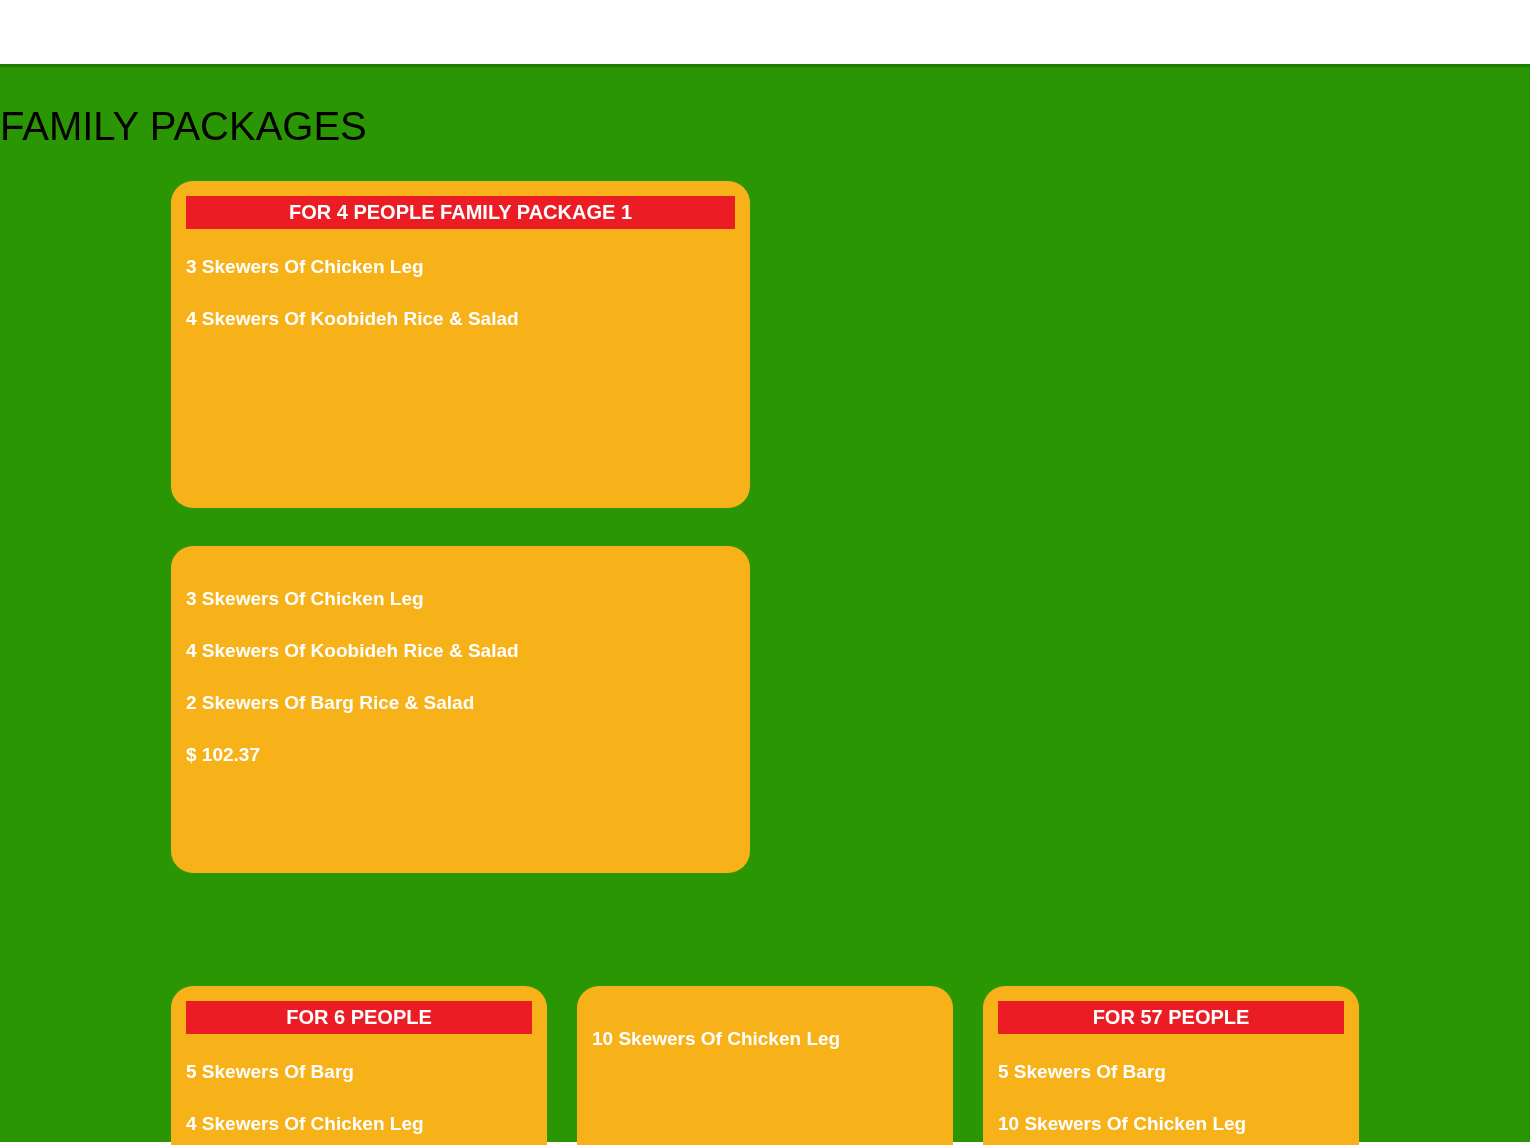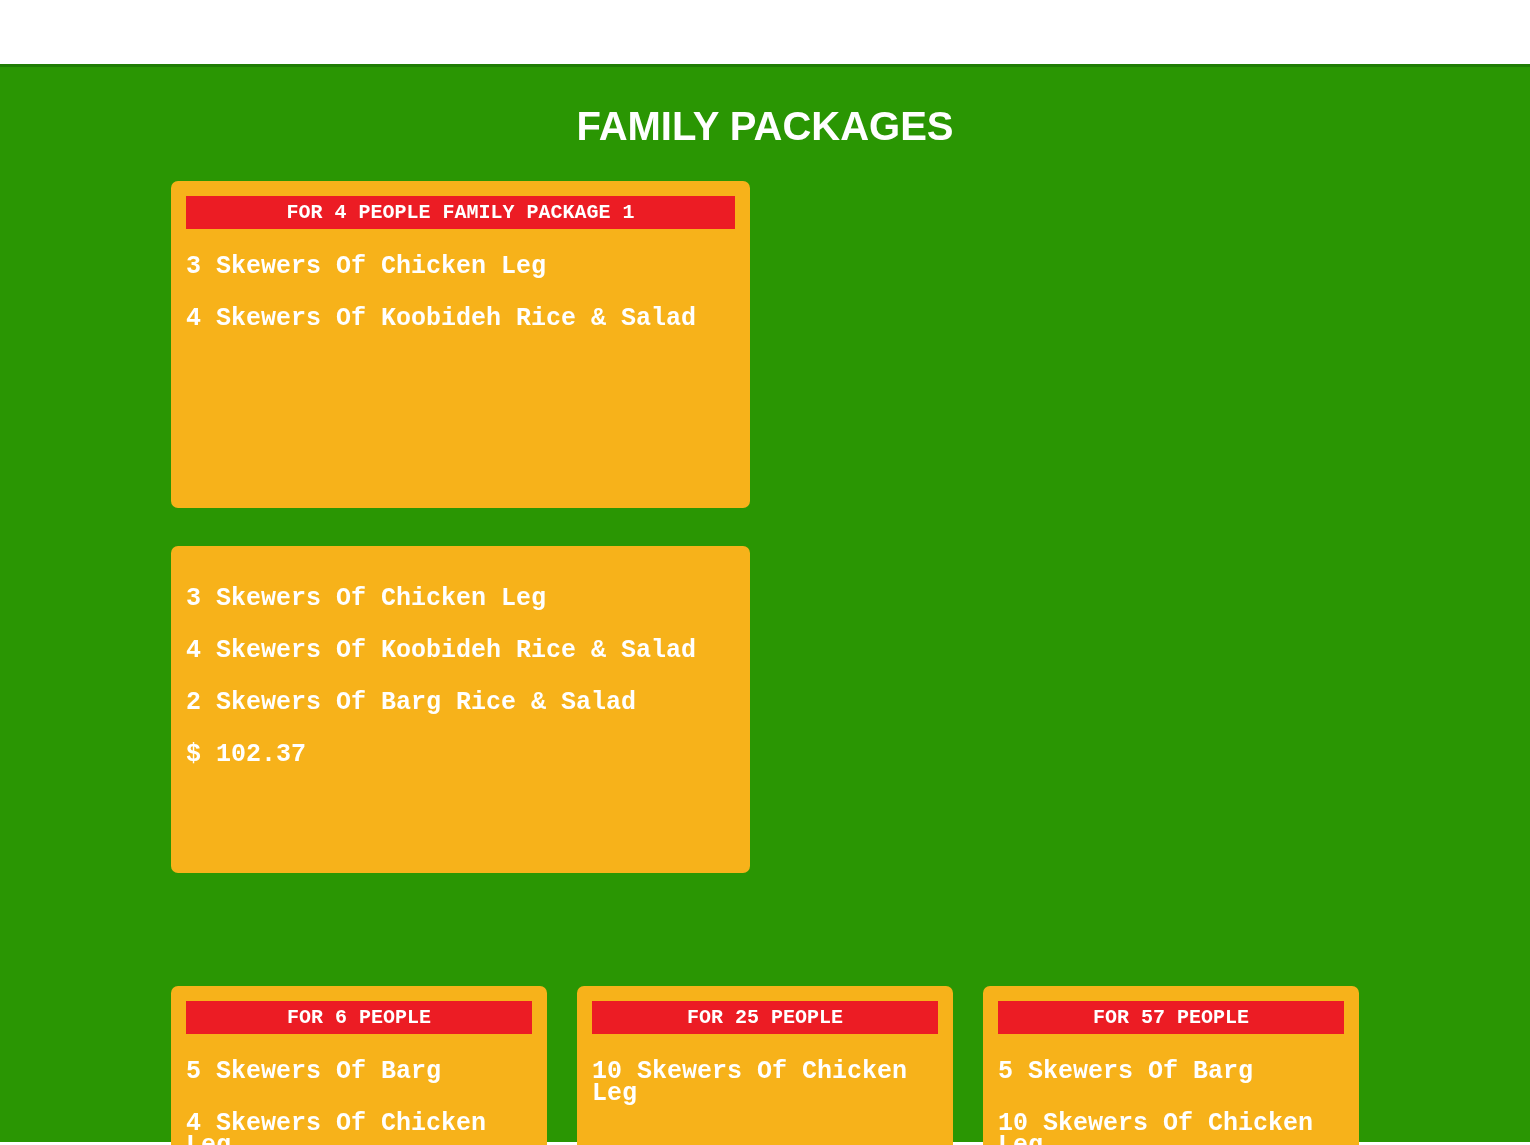--- a/index.html
+++ b/index.html
@@ -19,25 +19,24 @@
   }
   .menu-section {
     background: #2A9603;
     border-top: 3px solid #1F7D04;
     height: 1078px;
     box-sizing: border-box;
   }
   .page-title {
     margin: 0;
     padding-top: 37px;
-    text-align: center;
-    color: #ffffff;
+    color: #000000;
     font-size: 40px;
     line-height: 44px;
-    font-weight: bold;
+    font-weight: normal;
   }
   .container {
     width: 1188px;
     margin: 0 auto;
   }
   .grid {
     display: grid;
     column-gap: 30px;
   }
   .grid-top {
@@ -51,43 +50,42 @@
   }
   .grid-bottom {
     grid-template-columns: 1fr 1fr 1fr;
     margin-top: 113px;
   }
   .grid-bottom .card {
     min-height: 400px;
   }
   .card {
     background: #F7B21A;
-    border-radius: 7px;
+    border-radius: 22px;
     padding: 15px 15px 9px 15px;
     box-sizing: border-box;
-    font-family: Liberation Mono, monospace;
   }
   .banner {
     background: #EC1C24;
     height: 33px;
     display: flex;
     align-items: center;
     justify-content: center;
     color: #ffffff;
     font-weight: bold;
     font-size: 20px;
   }
   .card-body {
     padding-top: 27px;
   }
   .card-body p {
     margin: 0 0 30px 0;
     color: #ffffff;
     font-weight: bold;
-    font-size: 25px;
+    font-size: 19px;
     line-height: 22px;
   }
 </style>
 </head>
 <body>
 
 <div class="top-strip"></div>
 
 <section class="menu-section">
 
@@ -124,23 +122,20 @@
         <div class="banner">
           <span>FOR 6 PEOPLE</span>
         </div>
         <div class="card-body">
           <p>5 Skewers Of Barg</p>
           <p>4 Skewers Of Chicken Leg</p>
         </div>
       </article>
 
       <article class="card">
-        <div class="banner">
-          <span>FOR 25 PEOPLE</span>
-        </div>
         <div class="card-body">
           <p>10 Skewers Of Chicken Leg</p>
         </div>
       </article>
 
       <article class="card">
         <div class="banner">
           <span>FOR 57 PEOPLE</span>
         </div>
         <div class="card-body">

